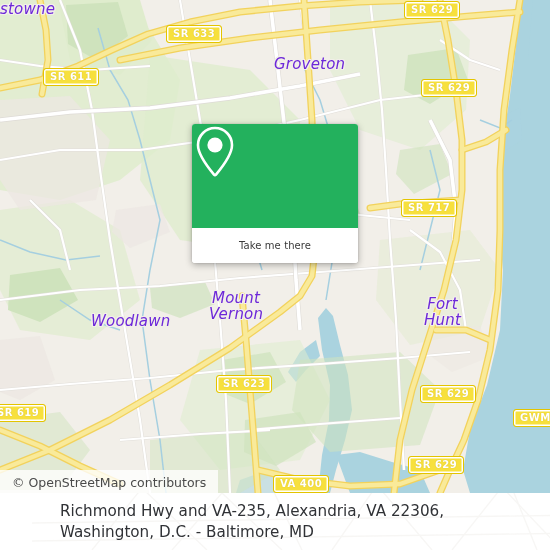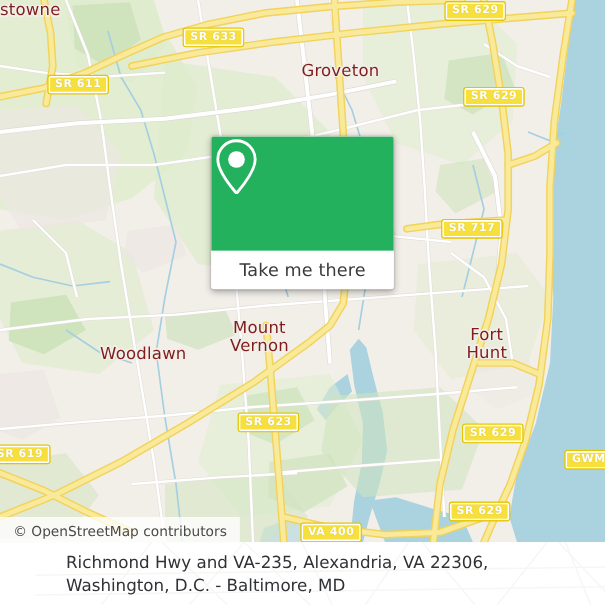--- a/index.html
+++ b/index.html
@@ -10,29 +10,30 @@
   }
   .app{position:relative;width:550px;height:550px;overflow:hidden;background:#fff;}
 
   
   .map{position:absolute;left:0;top:0;width:550px;height:493px;overflow:hidden;background:#f2efe9;}
   .map svg{position:absolute;left:0;top:0;}
 
   
   .place{
     position:absolute;
-    color:#7f1d1d;
+    color:#6d28d9;
     font-family:"DejaVu Sans", sans-serif;
     font-size:15px;
     letter-spacing:.2px;
     white-space:nowrap;
     text-shadow:
       1.4px 0 #f2efe9,-1.4px 0 #f2efe9,0 1.4px #f2efe9,0 -1.4px #f2efe9,
       1px 1px #f2efe9,-1px 1px #f2efe9,1px -1px #f2efe9,-1px -1px #f2efe9;
     pointer-events:none;
+    font-style:italic;
   }
   .place.two{line-height:16px;text-align:center;}
 
   
   .shield{
     position:absolute;
     background:#f7e03d;
     border:1px solid #e3c400;
     border-radius:3px;
     box-shadow:inset 0 0 0 1.5px #ffffff;
@@ -56,21 +57,21 @@
   }
   .card-top{
     height:104px;background:#23b15d;
     display:flex;align-items:center;justify-content:center;
   }
   .card-bottom{
     height:35px;background:#ffffff;
     display:flex;align-items:center;justify-content:center;
   }
   .card-label{
-    color:#3a3a3a;font-size:16px;font-family:"DejaVu Sans", sans-serif;
+    color:#3a3a3a;font-size:10px;font-family:"DejaVu Sans", sans-serif;
     letter-spacing:.1px;
   }
 
   
   .attribution{
     position:absolute;left:0;top:470px;height:24px;
     background:rgba(255,255,255,.78);
     display:flex;align-items:center;
     padding:0 10px 0 12px;
     box-sizing:border-box;

